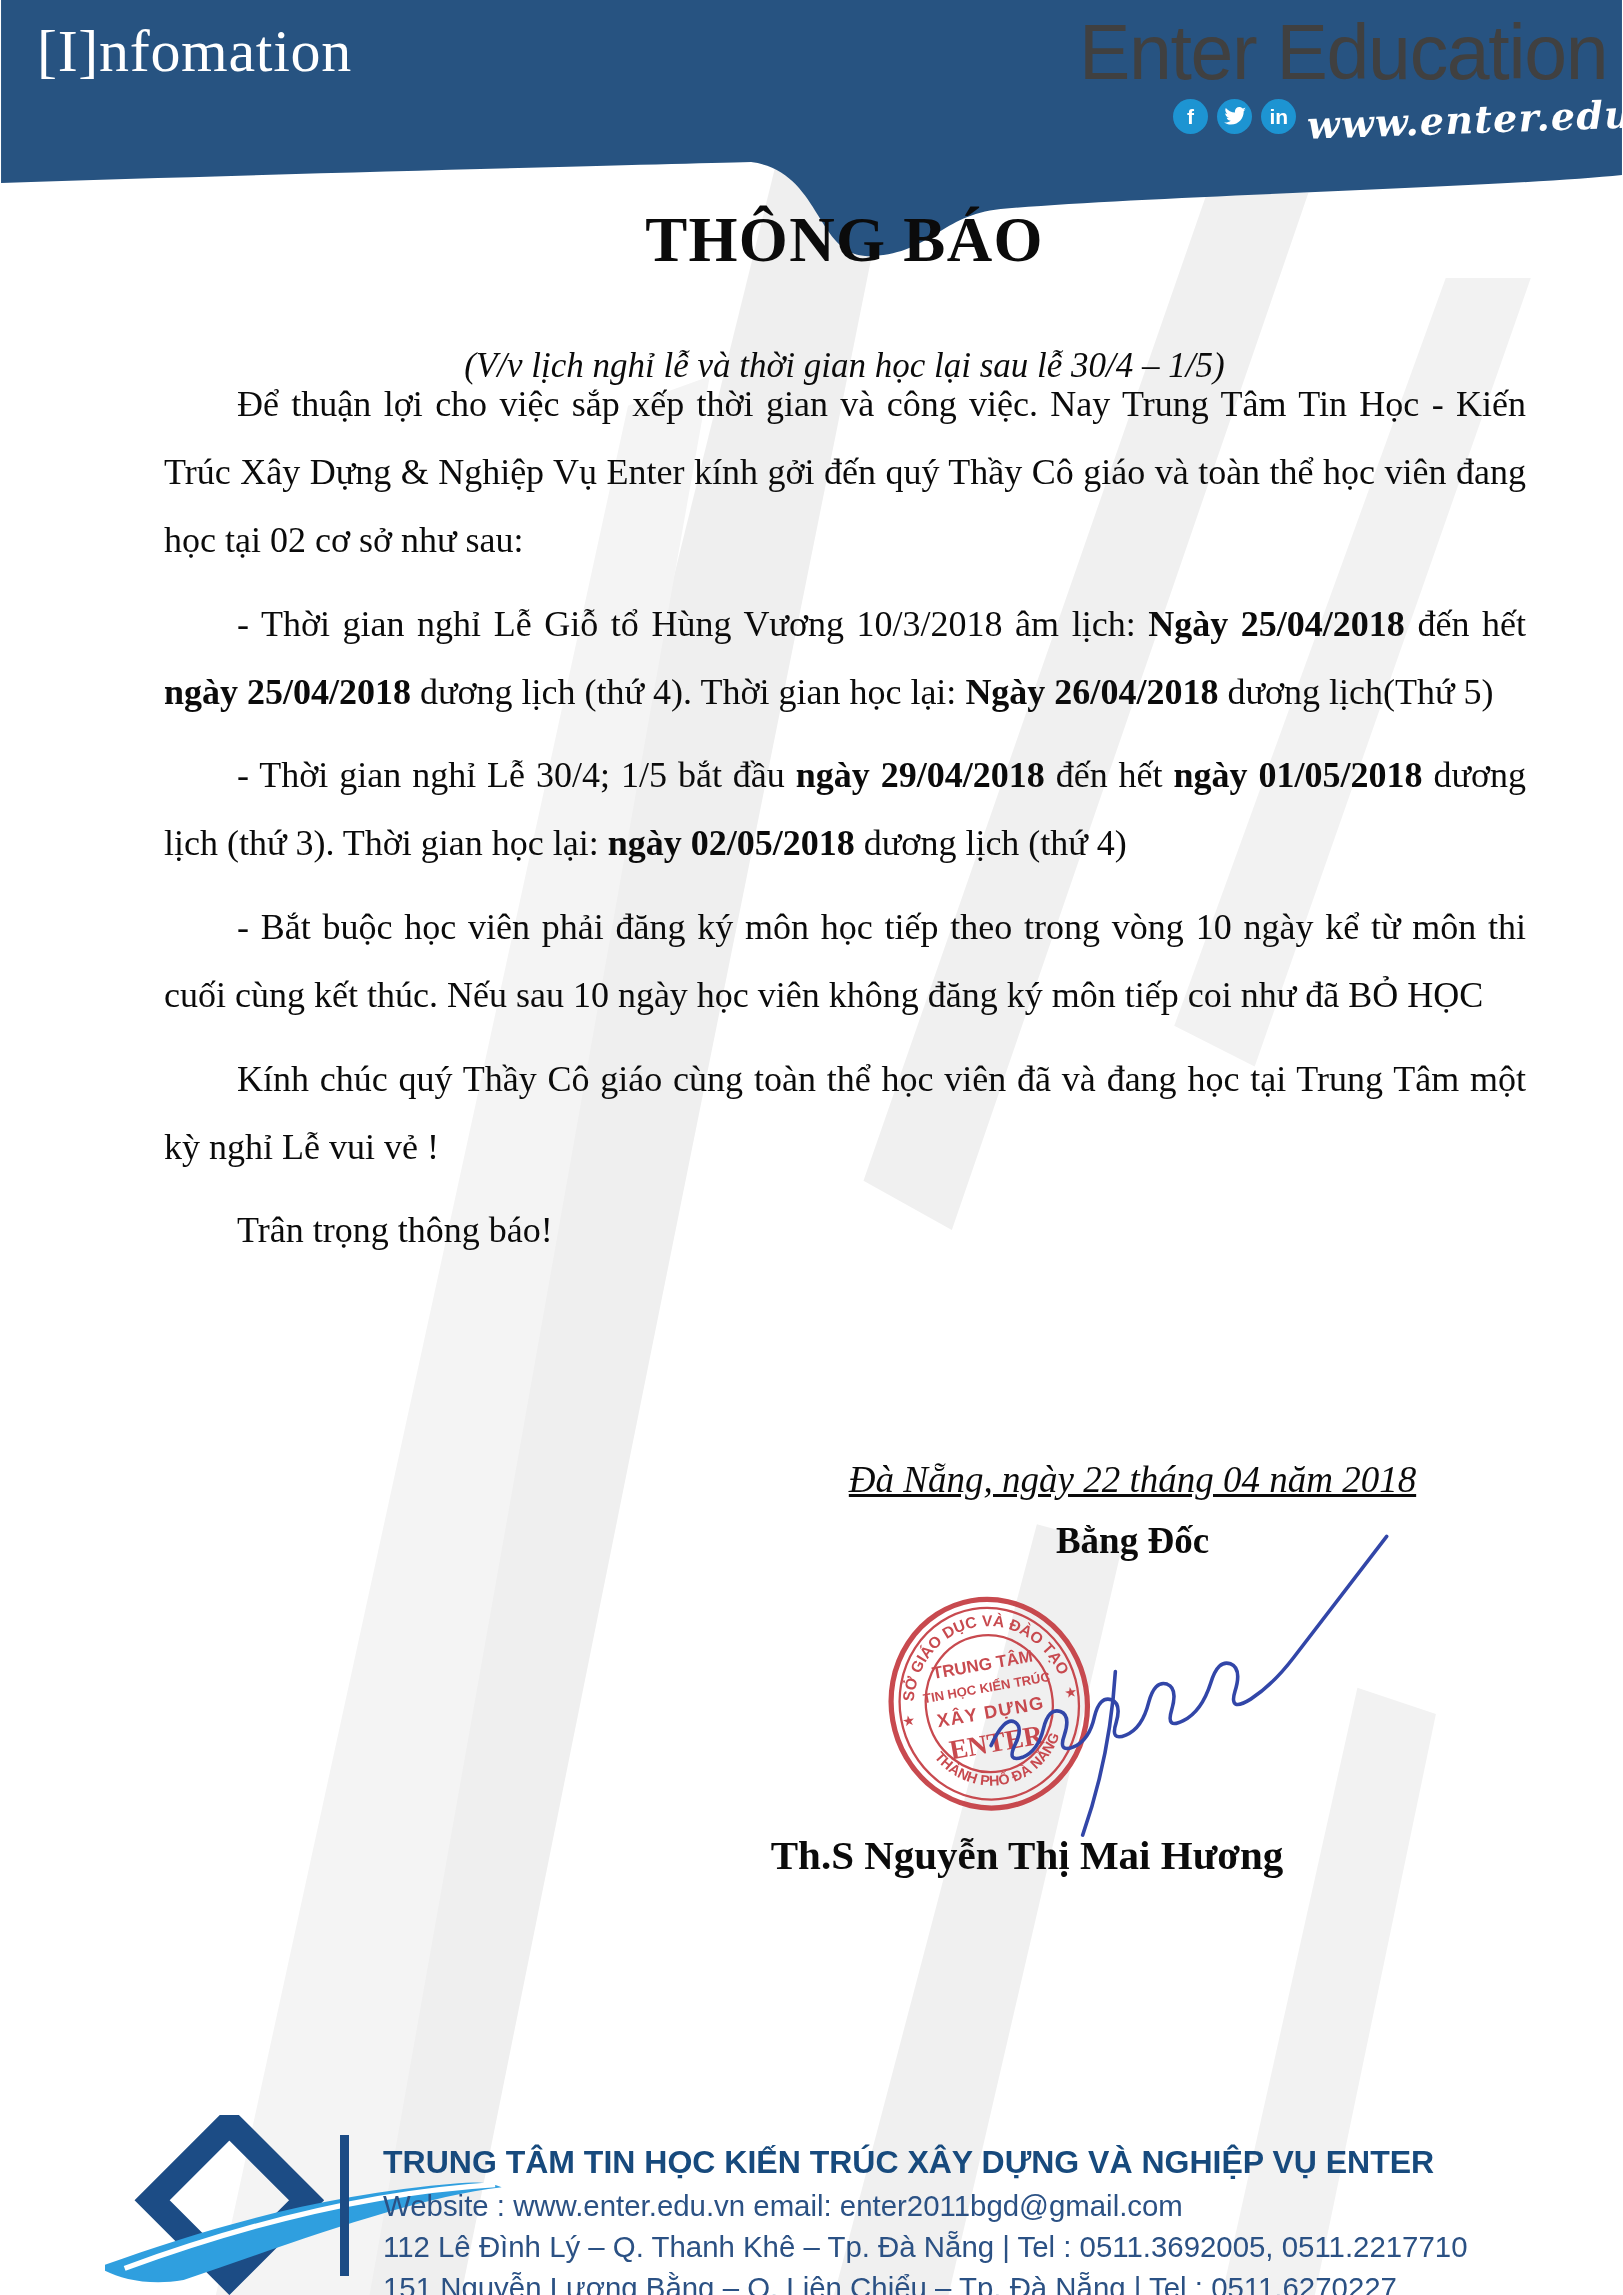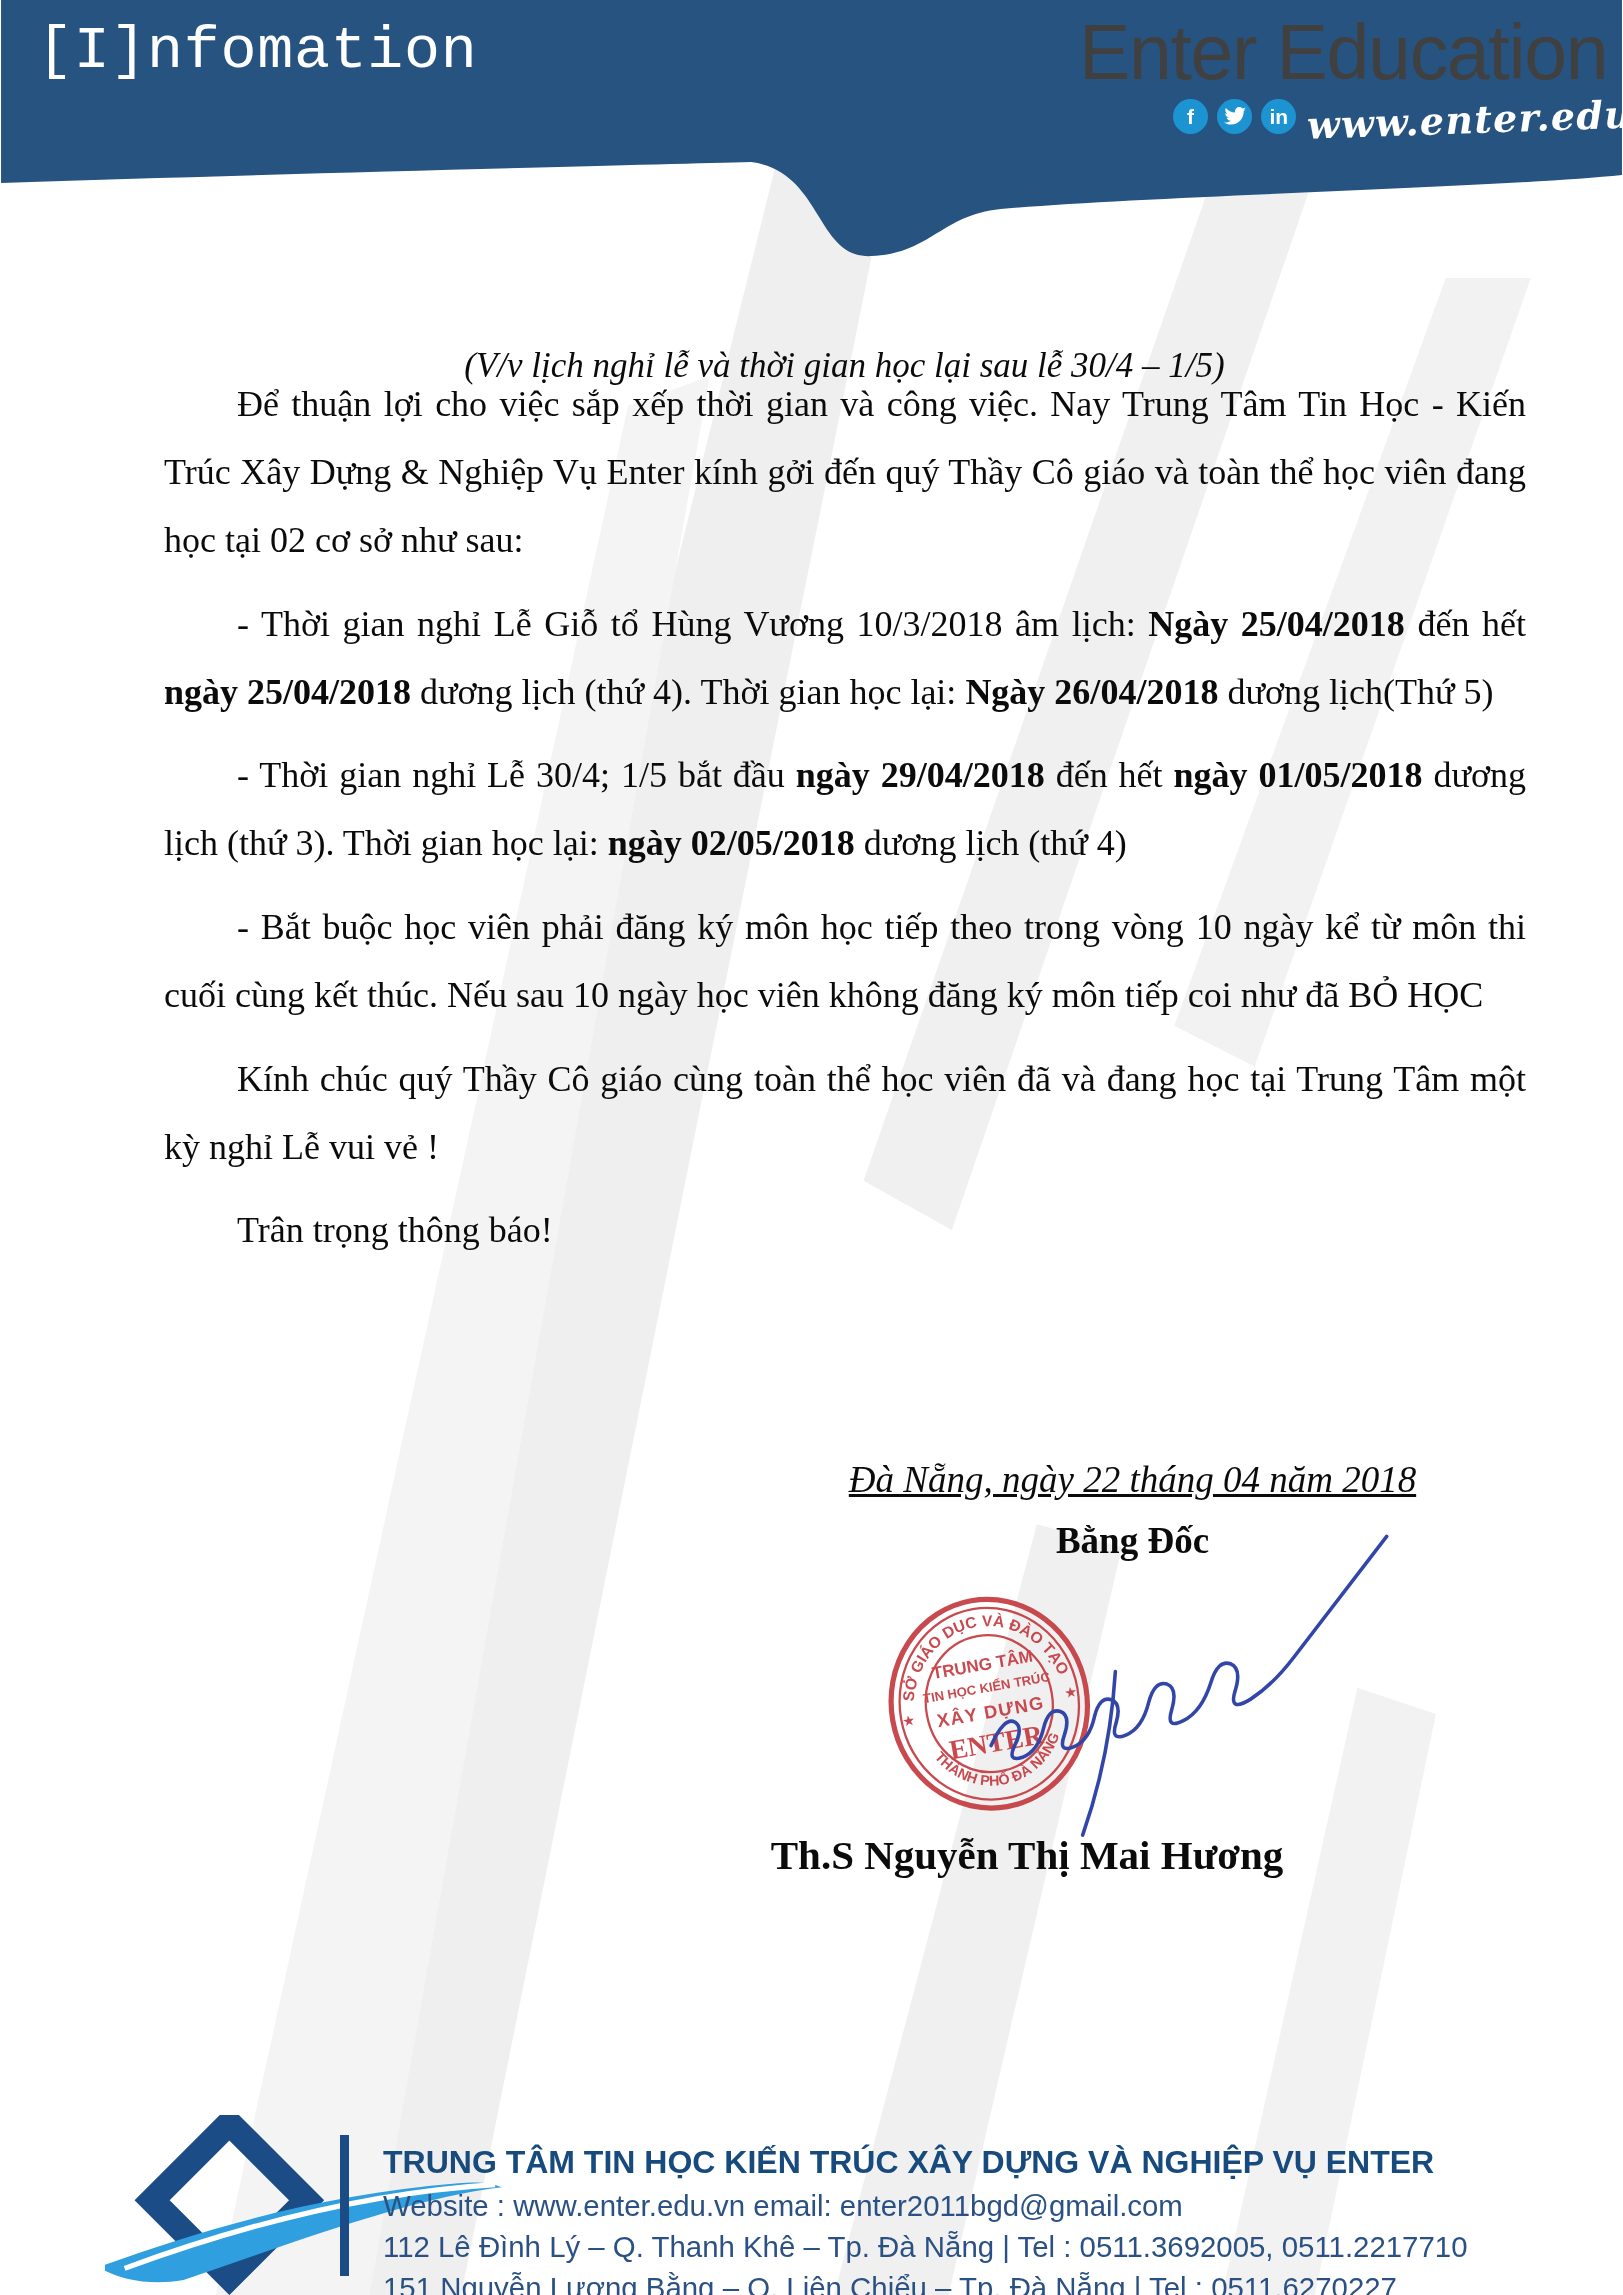--- a/index.html
+++ b/index.html
@@ -4,21 +4,21 @@
 <style>
   html,body{margin:0;padding:0;}
   body{width:1623px;height:2295px;background:#ffffff;position:relative;overflow:hidden;
        font-family:"Liberation Serif", serif;}
   .page{position:absolute;inset:0;width:1623px;height:2295px;background:#fff;}
   
   .watermark{position:absolute;left:0;top:0;z-index:0;}
   
   .header-svg{position:absolute;left:0;top:0;z-index:1;}
   .wordmark{position:absolute;left:37px;top:17px;z-index:2;color:#ffffff;
-            font-family:Liberation Mono, monospace;font-size:60px;font-weight:400;letter-spacing:0.7px;}
+            font-family:Liberation Serif, serif;font-size:60px;font-weight:400;letter-spacing:0.7px;}
   .brand{position:absolute;right:15.7px;top:7.9px;width:785px;text-align:right;z-index:2;
          color:#404040;font-family:"Liberation Sans",sans-serif;font-size:77px;font-weight:400;letter-spacing:-1.3px;}
   .social-row{position:absolute;left:1173px;top:99px;z-index:2;display:flex;align-items:center;gap:9.2px;}
   .social-circle{width:35px;height:35px;border-radius:50%;background:#1d94d2;color:#fff;
                  display:flex;align-items:center;justify-content:center;
                  font-family:"Liberation Sans",sans-serif;font-weight:bold;font-size:21px;}
   .url-script{position:absolute;left:1307px;top:96px;z-index:2;color:#ffffff;
               font-family:"DejaVu Serif",serif;font-style:italic;font-weight:bold;
               font-size:38px;transform:rotate(-2deg);letter-spacing:1.3px;}
   
@@ -77,20 +77,21 @@
     <div class="social-circle">
       <svg width="22" height="18.3" viewBox="0 0 24 20" aria-hidden="true">
         <path fill="#ffffff" d="M24 2.4c-.9.4-1.8.7-2.8.8 1-.6 1.8-1.6 2.1-2.7-.9.6-2 1-3.1 1.2C19.3.7 18.1.1 16.7.1c-2.6 0-4.8 2.1-4.8 4.8 0 .4 0 .7.1 1.1C8 5.8 4.4 3.9 2 1 1.6 1.7 1.4 2.5 1.4 3.4c0 1.7.8 3.1 2.1 4-.8 0-1.5-.2-2.2-.6v.1c0 2.3 1.6 4.2 3.8 4.7-.4.1-.8.2-1.3.2-.3 0-.6 0-.9-.1.6 1.9 2.4 3.3 4.5 3.3-1.6 1.3-3.7 2-6 2H0c2.1 1.4 4.7 2.2 7.5 2.2 9 0 14-7.5 14-14v-.6c1-.7 1.8-1.6 2.5-2.6z"></path>
       </svg>
     </div>
     <div class="social-circle">in</div>
   </div>
 
   <div class="url-script">www.enter.edu.vn</div>
 
+  <div class="doc-title">THÔNG BÁO</div>
   <div class="doc-subtitle">(V/v lịch nghỉ lễ và thời gian học lại sau lễ 30/4 – 1/5)</div>
 
   <div class="doc-body" id="doc-body">
       <p><span>Để thuận lợi cho việc sắp xếp thời gian và công việc. Nay Trung Tâm Tin Học - Kiến Trúc Xây Dựng &amp; Nghiệp Vụ Enter kính gởi đến quý Thầy Cô giáo và toàn thể học viên đang học tại 02 cơ sở như sau:</span></p>
       <p><span>- Thời gian nghỉ Lễ Giỗ tổ Hùng Vương 10/3/2018 âm lịch: </span><span class="b">Ngày 25/04/2018</span><span> đến hết </span><span class="b">ngày 25/04/2018</span><span> dương lịch (thứ 4). Thời gian học lại: </span><span class="b">Ngày 26/04/2018</span><span> dương lịch(Thứ 5)</span></p>
       <p><span>- Thời gian nghỉ Lễ 30/4; 1/5 bắt đầu </span><span class="b">ngày 29/04/2018</span><span> đến hết </span><span class="b">ngày 01/05/2018</span><span> dương lịch (thứ 3). Thời gian học lại: </span><span class="b">ngày 02/05/2018</span><span> dương lịch (thứ 4)</span></p>
       <p><span>- Bắt buộc học viên phải đăng ký môn học tiếp theo trong vòng 10 ngày kể từ môn thi cuối cùng kết thúc. Nếu sau 10 ngày học viên không đăng ký môn tiếp coi như đã BỎ HỌC</span></p>
       <p><span>Kính chúc quý Thầy Cô giáo cùng toàn thể học viên đã và đang học tại Trung Tâm một kỳ nghỉ Lễ vui vẻ !</span></p>
       <p><span>Trân trọng thông báo!</span></p>
     </div>

